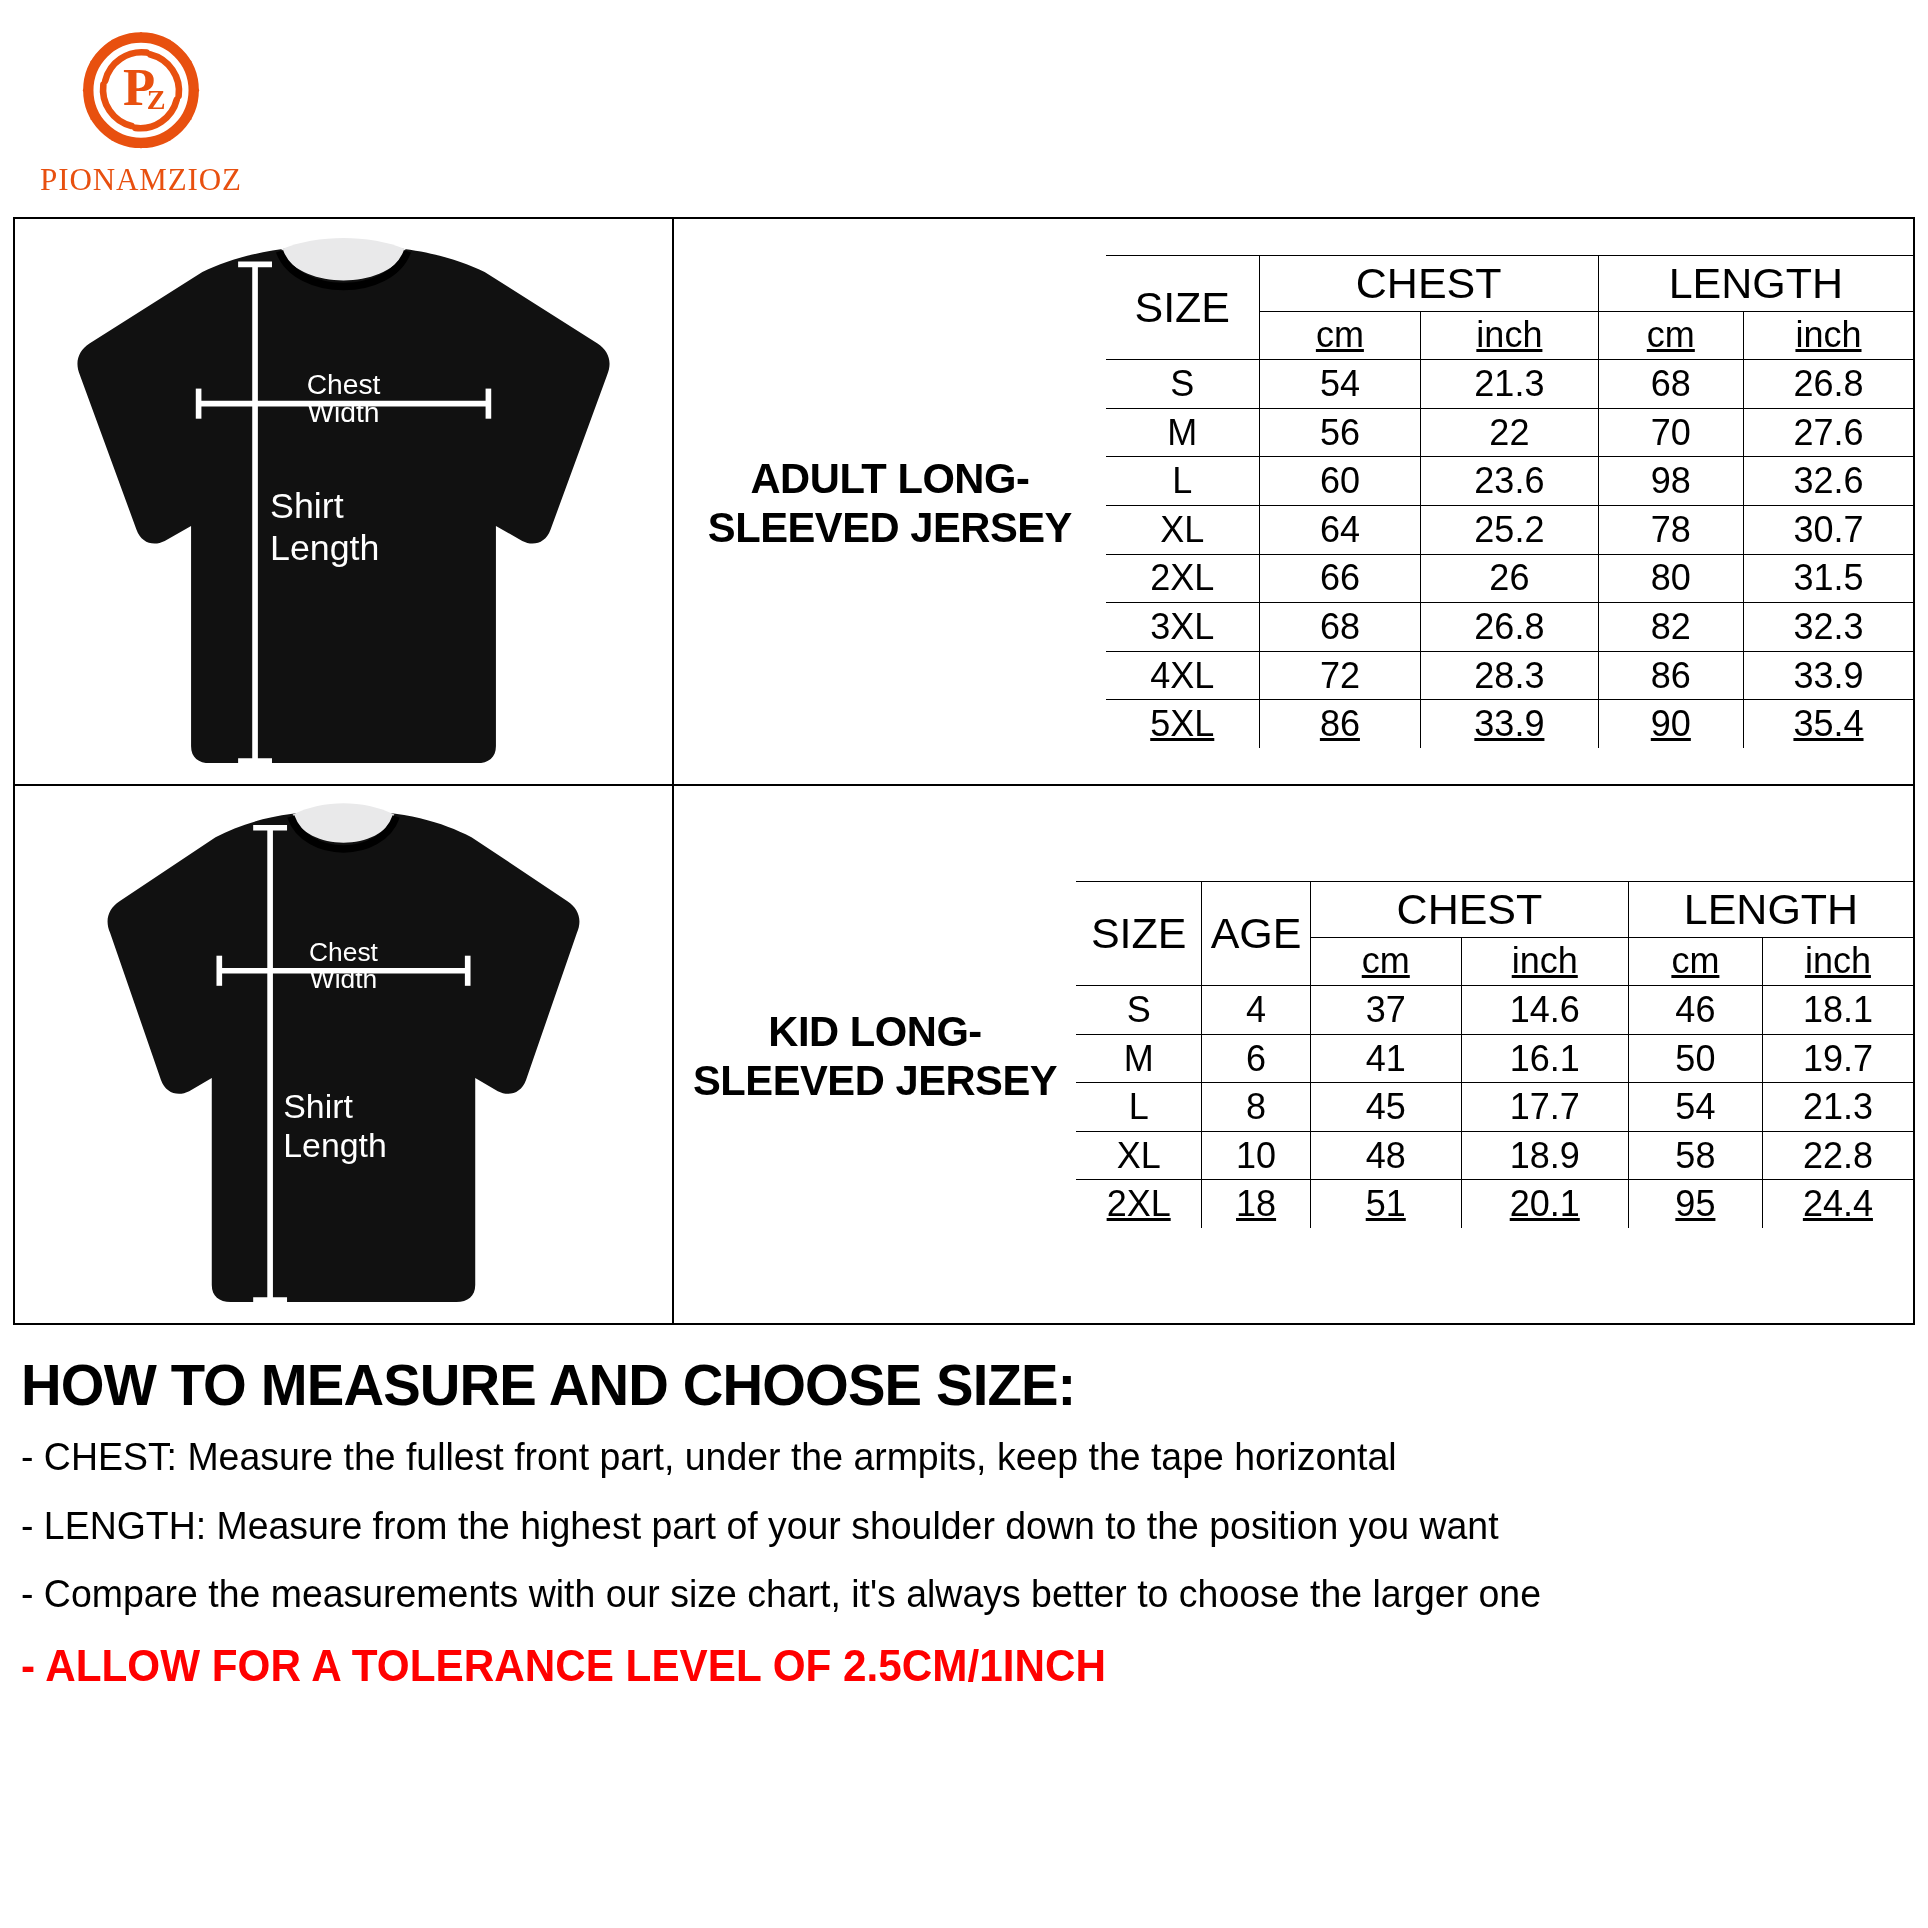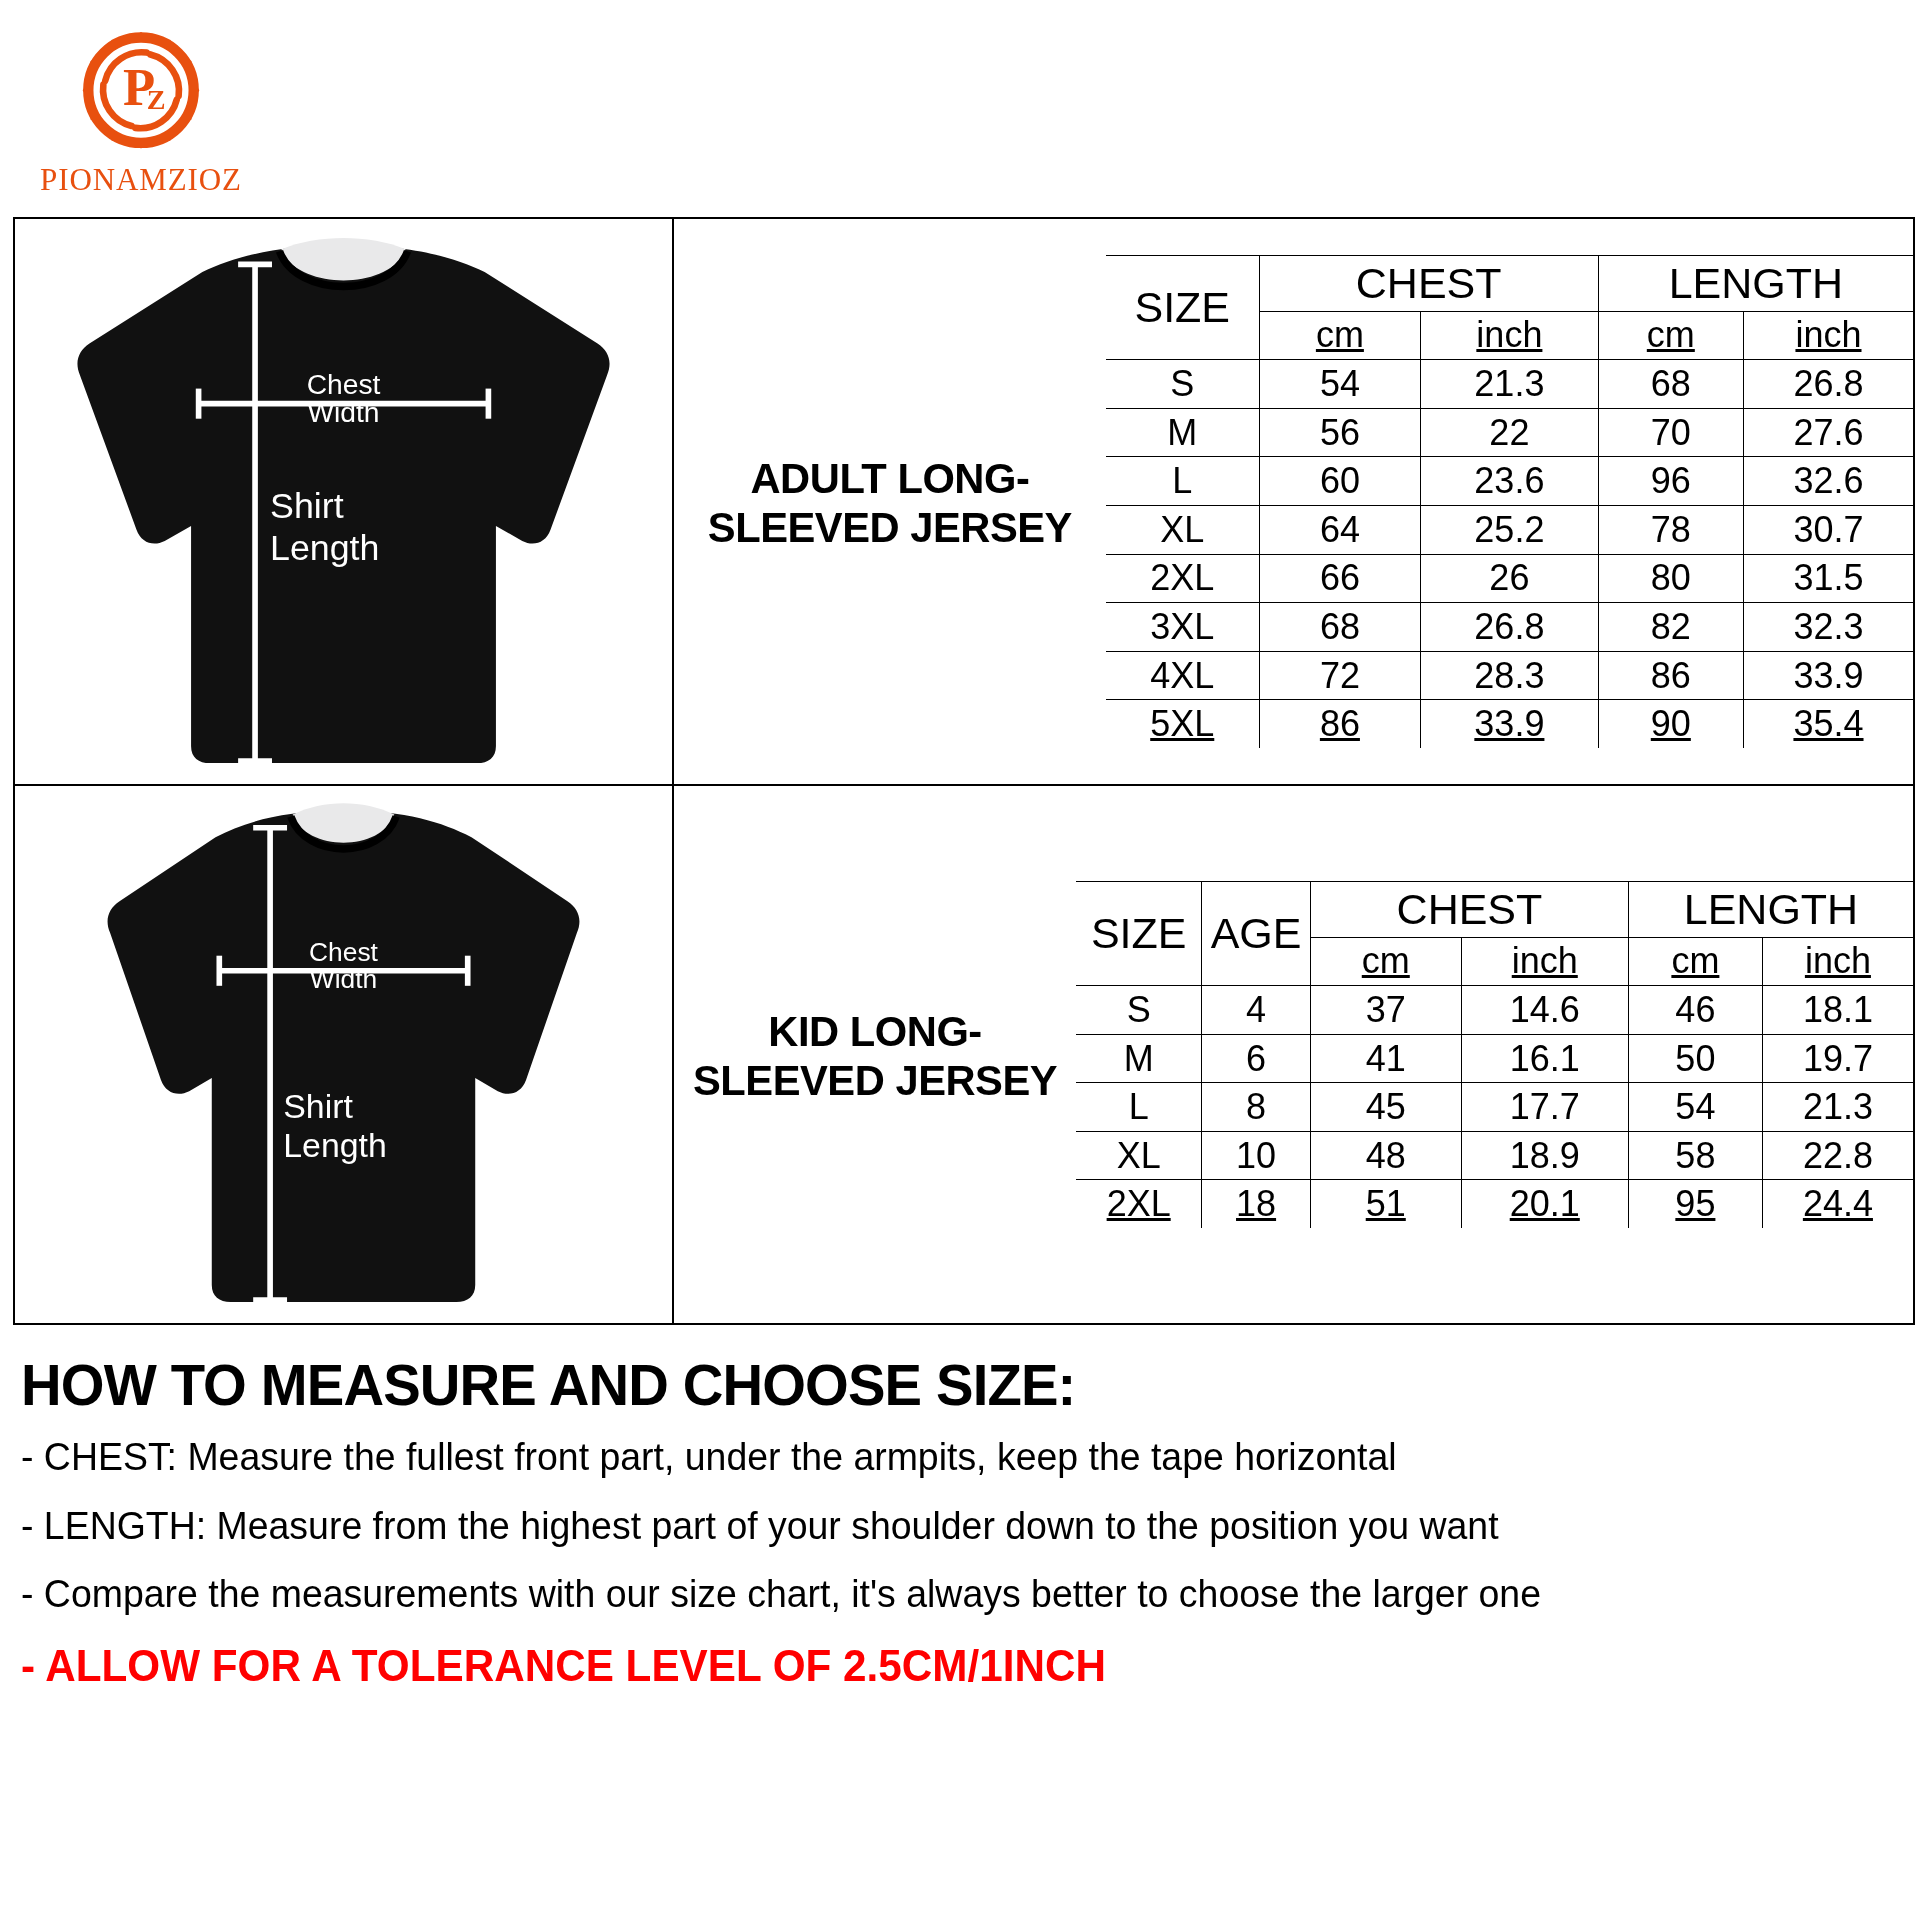--- a/index.html
+++ b/index.html
@@ -280,21 +280,21 @@
               <td>M</td>
               <td>56</td>
               <td>22</td>
               <td>70</td>
               <td>27.6</td>
             </tr>
             <tr>
               <td>L</td>
               <td>60</td>
               <td>23.6</td>
-              <td>96</td>
+              <td>98</td>
               <td>32.6</td>
             </tr>
             <tr>
               <td>XL</td>
               <td>64</td>
               <td>25.2</td>
               <td>78</td>
               <td>30.7</td>
             </tr>
             <tr>

